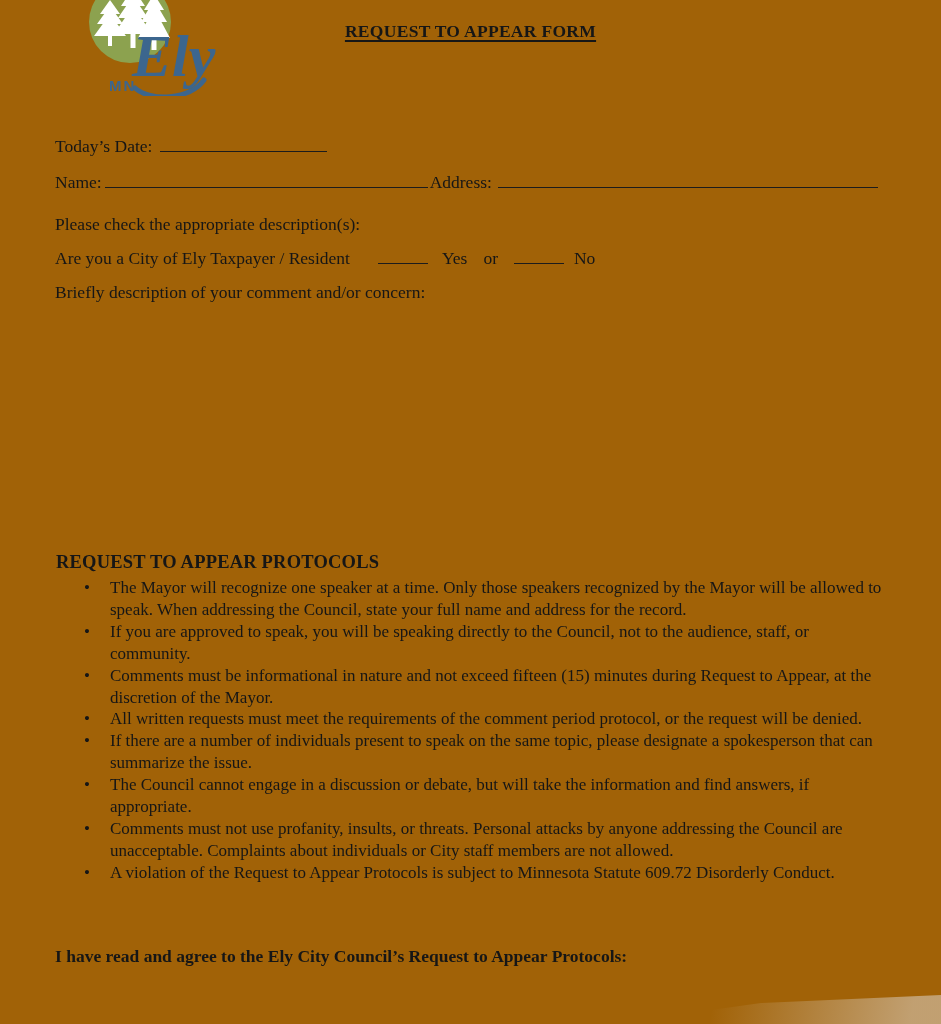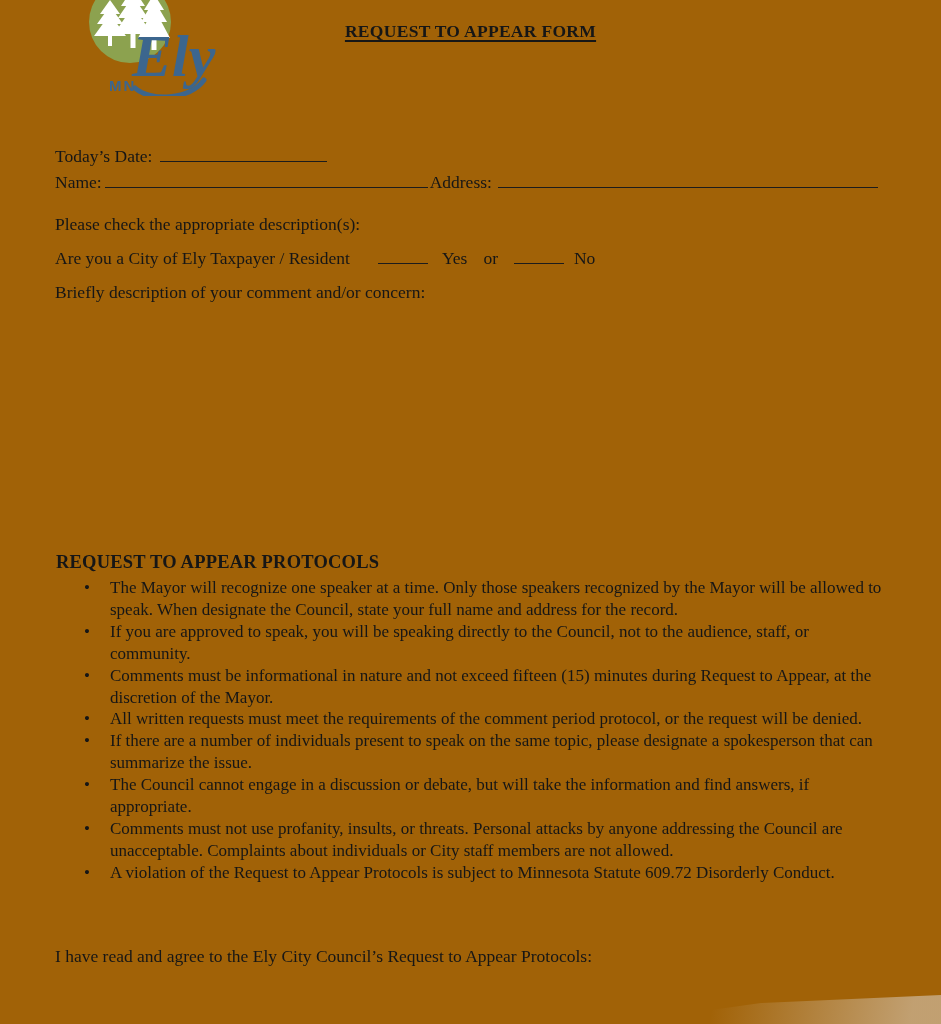--- a/index.html
+++ b/index.html
@@ -25,21 +25,21 @@
   .title-line2 { text-decoration:underline; text-underline-offset:3px; text-decoration-thickness:1.5px; }
 
   
   .row { position:absolute; left:55px; font-size:17.5px; line-height:20px; white-space:nowrap; }
   .blank {
     display:inline-block;
     border-bottom:1.2px solid #1c1c1c;
     height:16px;
     vertical-align:baseline;
   }
-  .row-date    { top:146px;text-align:right; }
+  .row-date    { top:136px;text-align:right; }
   .row-name    { top:172px; }
   .row-check   { top:214px; }
   .row-taxpayer{ top:248px; }
   .row-comment { top:282px; }
 
   
   .protocols-heading {
     position:absolute; left:56px; top:552px;
     font-size:18.5px; font-weight:bold; letter-spacing:0.2px;
   }
@@ -51,21 +51,21 @@
     position:relative;
     padding-left:55px;
     font-size:17px; line-height:21.9px;
   }
   ul.protocols li::before {
     content:"\2022";
     position:absolute; left:29px; top:0;
     font-size:17px;
   }
 
-  .agreement { position:absolute; left:55px; top:946px; font-size:17.5px; }
+  .agreement { position:absolute; left:55px; top:946px; font-size:17.5px;font-weight:bold; }
 
   
   .corner-shadow {
     position:absolute; right:0; bottom:0;
     width:300px; height:58px;
     background:linear-gradient(100deg, rgba(236,236,239,0) 25%, rgba(230,230,234,0.85) 90%);
     clip-path:polygon(0 100%, 15% 82%, 40% 64%, 100% 50%, 100% 100%);
     opacity:0.55;
     pointer-events:none;
   }
@@ -111,21 +111,21 @@
   <div class="row row-check">Please check the appropriate description(s):</div>
 
   <div class="row row-taxpayer">
     <span>Are you a City of Ely Taxpayer / Resident</span><span class="blank" style="width:50px; margin-left:28px;"></span><span style="margin-left:14px;">Yes</span><span style="margin-left:16px;">or</span><span class="blank" style="width:50px; margin-left:16px;"></span><span style="margin-left:10px;">No</span>
   </div>
 
   <div class="row row-comment">Briefly description of your comment and/or concern:</div>
 
   <div class="protocols-heading">REQUEST TO APPEAR PROTOCOLS</div>
   <ul class="protocols">
-    <li>The Mayor will recognize one speaker at a time.  Only those speakers recognized by the Mayor will be allowed to speak. When designate the Council, state your full name and address for the record.</li>
+    <li>The Mayor will recognize one speaker at a time.  Only those speakers recognized by the Mayor will be allowed to speak. When addressing the Council, state your full name and address for the record.</li>
     <li>If you are approved to speak, you will be speaking directly to the Council, not to the audience, staff, or community.</li>
     <li>Comments must be informational in nature and not exceed fifteen (15) minutes during Request to Appear, at the discretion of the Mayor.</li>
     <li>All written requests must meet the requirements of the comment period protocol, or the request will be denied.</li>
     <li>If there are a number of individuals present to speak on the same topic, please designate a spokesperson that can summarize the issue.</li>
     <li>The Council cannot engage in a discussion or debate, but will take the information and find answers, if appropriate.</li>
     <li>Comments must not use profanity, insults, or threats. Personal attacks by anyone addressing the Council are unacceptable. Complaints about individuals or City staff members are not allowed.</li>
     <li>A violation of the Request to Appear Protocols is subject to Minnesota Statute 609.72 Disorderly Conduct.</li>
   </ul>
 
   <div class="agreement">I have read and agree to the Ely City Council’s Request to Appear Protocols:</div>

